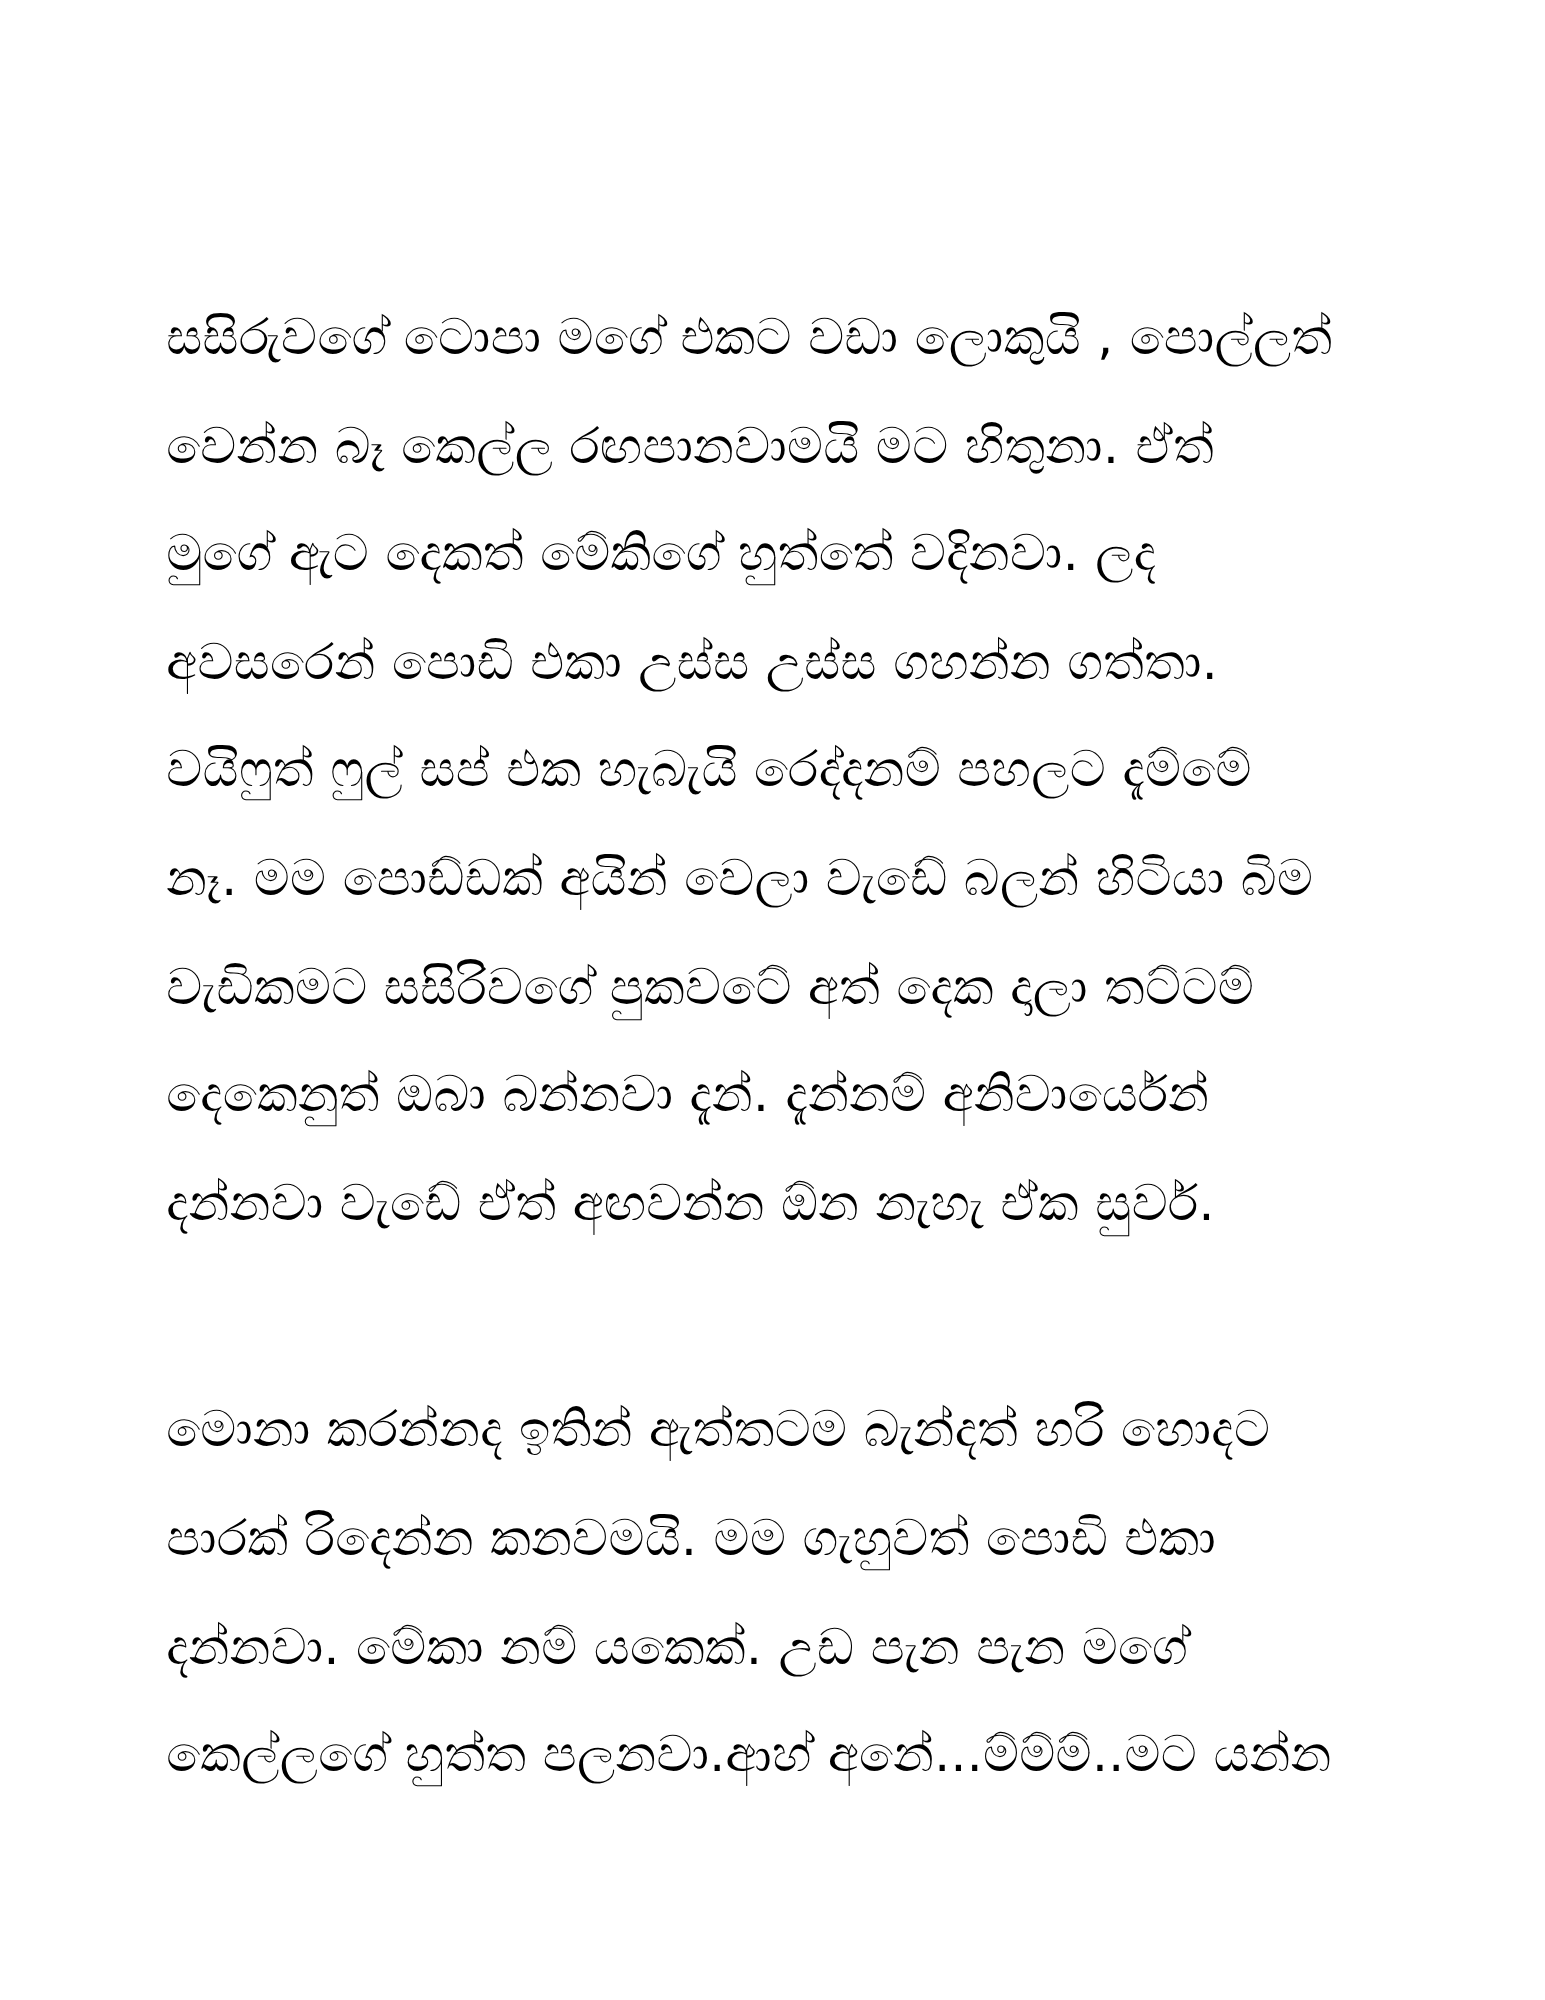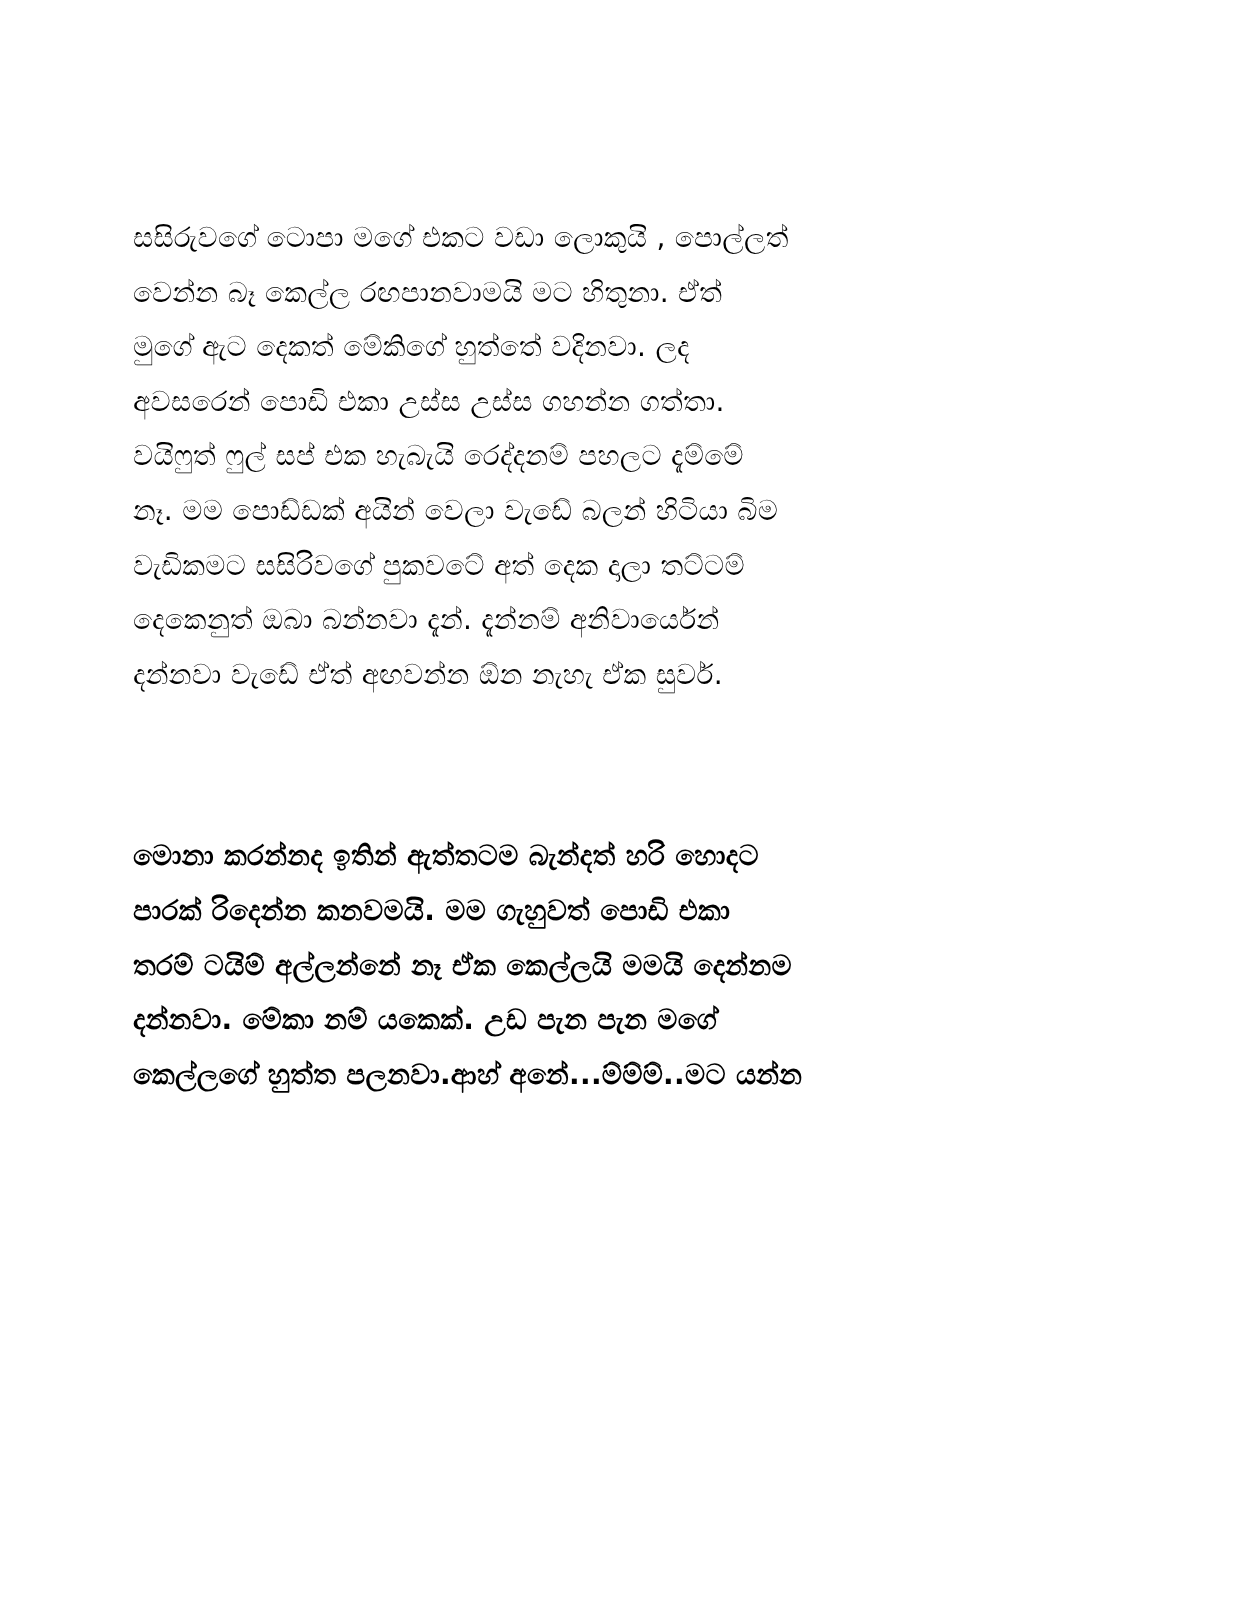--- a/index.html
+++ b/index.html
@@ -16,27 +16,27 @@
     color: #000000;
     padding: 211px 100px 0 133px;
     overflow: hidden;
     font-family: "DejaVu Sans", "Liberation Sans", sans-serif;
   }
   .para {
     margin: 0;
   }
   .para + .para {
     margin-top: 127px;
-    font-weight: bold;
   }
   .line {
-    font-size: 28px;
+    font-size: 40px;
     line-height: 54.6px;
     white-space: pre-wrap;
     letter-spacing: 0.3px;
+    margin-top: 32px;
   }
 </style>
 </head>
 <body>
 
 <div class="page">
 
   <div class="para">
     <div class="line">සසිරුවගේ ටොපා මගේ එකට වඩා ලොකුයි , පොල්ලත්</div>
     <div class="line">වෙන්න බෑ කෙල්ල රඟපානවාමයි මට හිතුනා. ඒත්</div>
@@ -45,18 +45,17 @@
     <div class="line">වයිෆුත් ෆුල් සප් එක හැබැයි රෙද්දනම් පහලට දැම්මේ</div>
     <div class="line">නෑ. මම පොඩ්ඩක් අයින් වෙලා වැඩේ බලන් හිටියා බිම</div>
     <div class="line">වැඩිකමට සසිරිවගේ පුකවටේ අත් දෙක දාලා තට්ටම්</div>
     <div class="line">දෙකෙනුත් ඔබා බන්නවා දැන්. දැන්නම් අනිවාර්යෙන්</div>
     <div class="line">දන්නවා වැඩේ ඒත් අඟවන්න ඕන නැහැ ඒක සුවර්.</div>
   </div>
 
   <div class="para">
     <div class="line">මොනා කරන්නද ඉතින් ඇත්තටම බැන්දත් හරි හොදට</div>
     <div class="line">පාරක් රිදෙන්න කනවමයි. මම ගැහුවත් පොඩි එකා</div>
-    <div class="line">තරම් ටයිම් අල්ලන්නේ නෑ ඒක කෙල්ලයි මමයි දෙන්නම</div>
     <div class="line">දන්නවා. මේකා නම් යකෙක්. උඩ පැන පැන මගේ</div>
     <div class="line">කෙල්ලගේ හුත්ත පලනවා.ආහ් අනේ...ම්ම්ම්..මට යන්න</div>
   </div>
 
 </div>
 
 </body></html>

